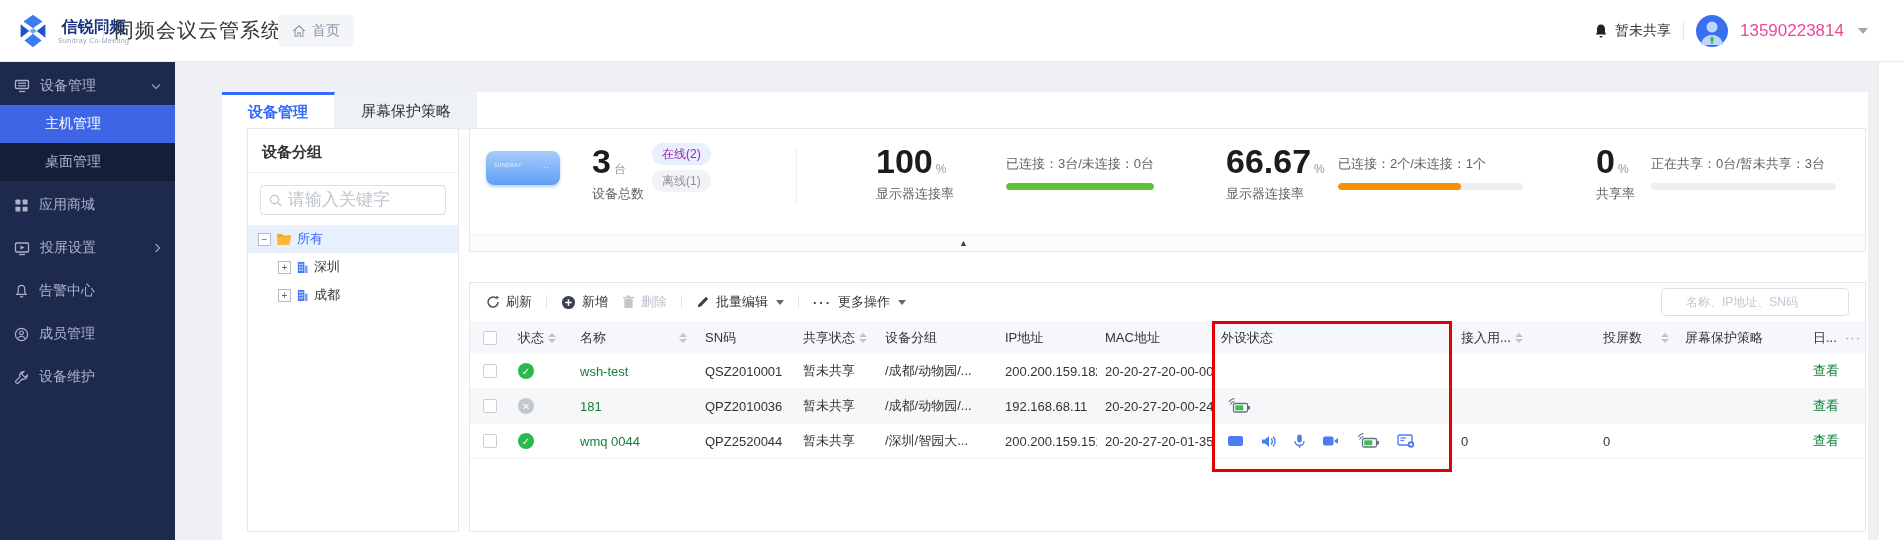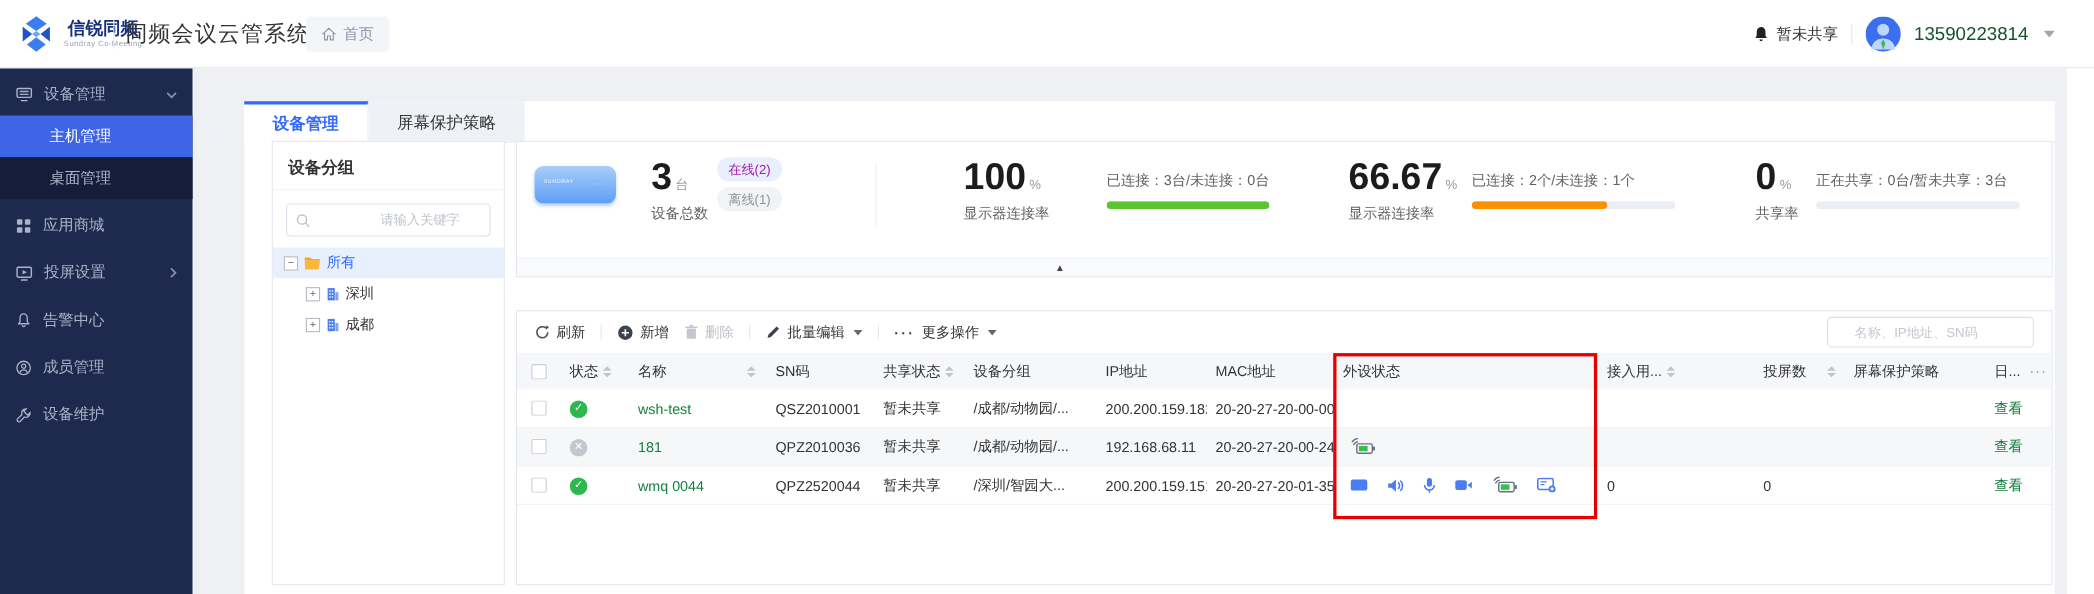--- a/index.html
+++ b/index.html
@@ -13,21 +13,21 @@
   .logo-text { margin-left:6px; display:flex; flex-direction:column; line-height:1; }
   .logo-cn { font-size:16px; font-weight:bold; color:#17307c; }
   .logo-en { font-size:7px; color:#9aa2b5; margin-top:2px; letter-spacing:.4px; }
   .brand-div { position:absolute; left:103px; top:18px; width:1px; height:26px; background:#e3e6ec; }
   .app-title { position:absolute; left:114px; top:17px; font-size:20px; color:#333; letter-spacing:1px; }
   .home-chip { position:absolute; left:278px; top:15px; height:32px; padding:0 14px; background:#f3f5f8; border-radius:4px; display:flex; align-items:center; gap:6px; color:#8d97a8; font-size:14px; cursor:pointer; }
   .top-right { position:absolute; right:36px; top:0; height:62px; display:flex; align-items:center; gap:12px; }
   .msg { display:flex; align-items:center; gap:6px; font-size:14px; color:#333; cursor:pointer; }
   .tr-div { width:1px; height:18px; background:#e3e6ec; }
   .avatar { width:32px; height:32px; }
-  .account { font-size:17px; color:#14532d; }
+  .account { font-size:17px; color:#ec4899; }
   .caret-down { width:0; height:0; border-left:5px solid transparent; border-right:5px solid transparent; border-top:6px solid #a0a6b1; margin-left:2px; }
 
   
   .sidebar { position:absolute; left:0; top:62px; width:175px; height:478px; background:#1d2a4d; z-index:4; }
   .sb-head { height:48px; display:flex; align-items:center; padding:0 14px; border-bottom:1px solid rgba(255,255,255,.08); }
   .sb-title { color:#fff; font-size:15px; font-weight:bold; flex:1; }
   .sb-head svg { margin-left:10px; cursor:pointer; }
   .sb-item { height:38px; display:flex; align-items:center; padding:0 14px; color:#a9b2c9; font-size:14px; gap:10px; cursor:pointer; margin-top:5px; }
   .sb-item .grow { flex:1; }
   .sb-sub { height:38px; display:flex; align-items:center; padding-left:45px; color:#aeb6ca; font-size:14px; cursor:pointer; }
@@ -42,21 +42,21 @@
   
   .tabstrip { position:absolute; left:0; top:0; width:100%; height:38px; border-bottom:1px solid #ecef f2; display:flex; }
   .tab { height:38px; padding:0 26px; display:flex; align-items:center; font-size:15px; cursor:pointer; }
   .tab.active { background:#fff; color:#3369ff; font-weight:bold; border-top:3px solid #3369ff; border-right:1px solid #eef0f4; }
   .tab.inactive { background:#eef1f6; color:#333; }
 
   
   .tree-panel { position:absolute; left:25px; top:36px; width:212px; height:404px; background:#fff; border:1px solid #e4e7ed; }
   .tp-title { padding:14px 14px 10px; font-size:15px; color:#333; font-weight:bold; border-bottom:1px solid #f0f2f5; }
   .tp-search { margin:12px 12px 10px; height:30px; border:1px solid #dcdfe6; border-radius:4px; display:flex; align-items:center; padding:0 8px; gap:6px; }
-  .tp-search input { border:0; outline:0; width:130px; font-size:12px; color:#333;text-align:right; }
+  .tp-search input { border:0; outline:0; width:130px; font-size:17px; color:#333; }
   .tp-search input::placeholder { color:#bfc4cc; }
   .tree-row { height:28px; display:flex; align-items:center; gap:5px; font-size:13px; color:#333; cursor:pointer; padding-left:10px; }
   .tree-row.selected { background:#e8f0fe; color:#3369ff; }
   .tree-row.child { padding-left:30px; }
   .expander { width:13px; height:13px; border:1px solid #b5bac4; background:#fff; color:#666; font-size:10px; line-height:11px; text-align:center; flex:none; }
 
   
   .stats-card { position:absolute; left:247px; top:36px; width:1397px; height:124px; background:#fff; border:1px solid #e4e7ed; }
   .device-img { position:absolute; left:16px; top:22px; width:74px; height:34px; border-radius:8px; background:linear-gradient(180deg,#a8cdfa,#5e9ef6); box-shadow:0 2px 3px rgba(90,140,220,.4); }
   .device-img .dv-label { position:absolute; left:8px; top:11px; font-size:5px; color:#eaf3ff; letter-spacing:.5px; }

